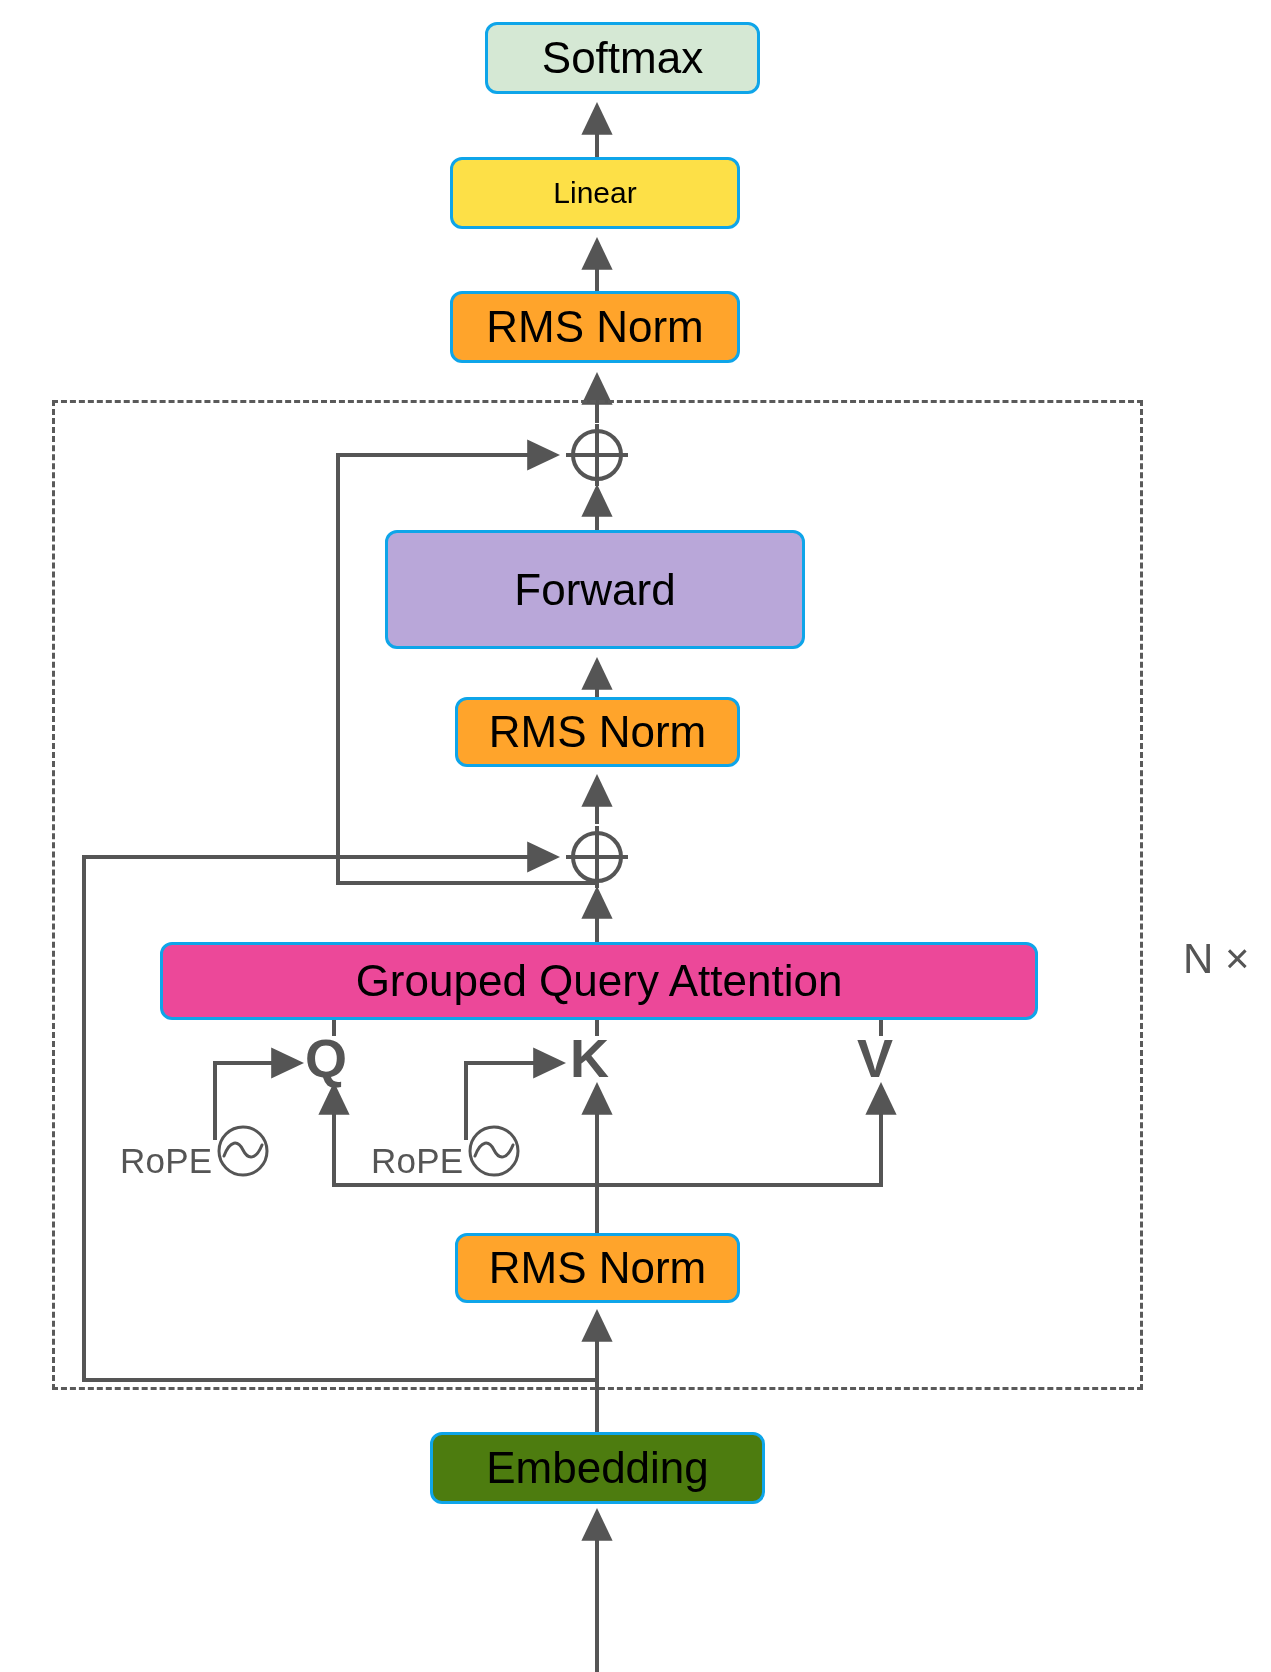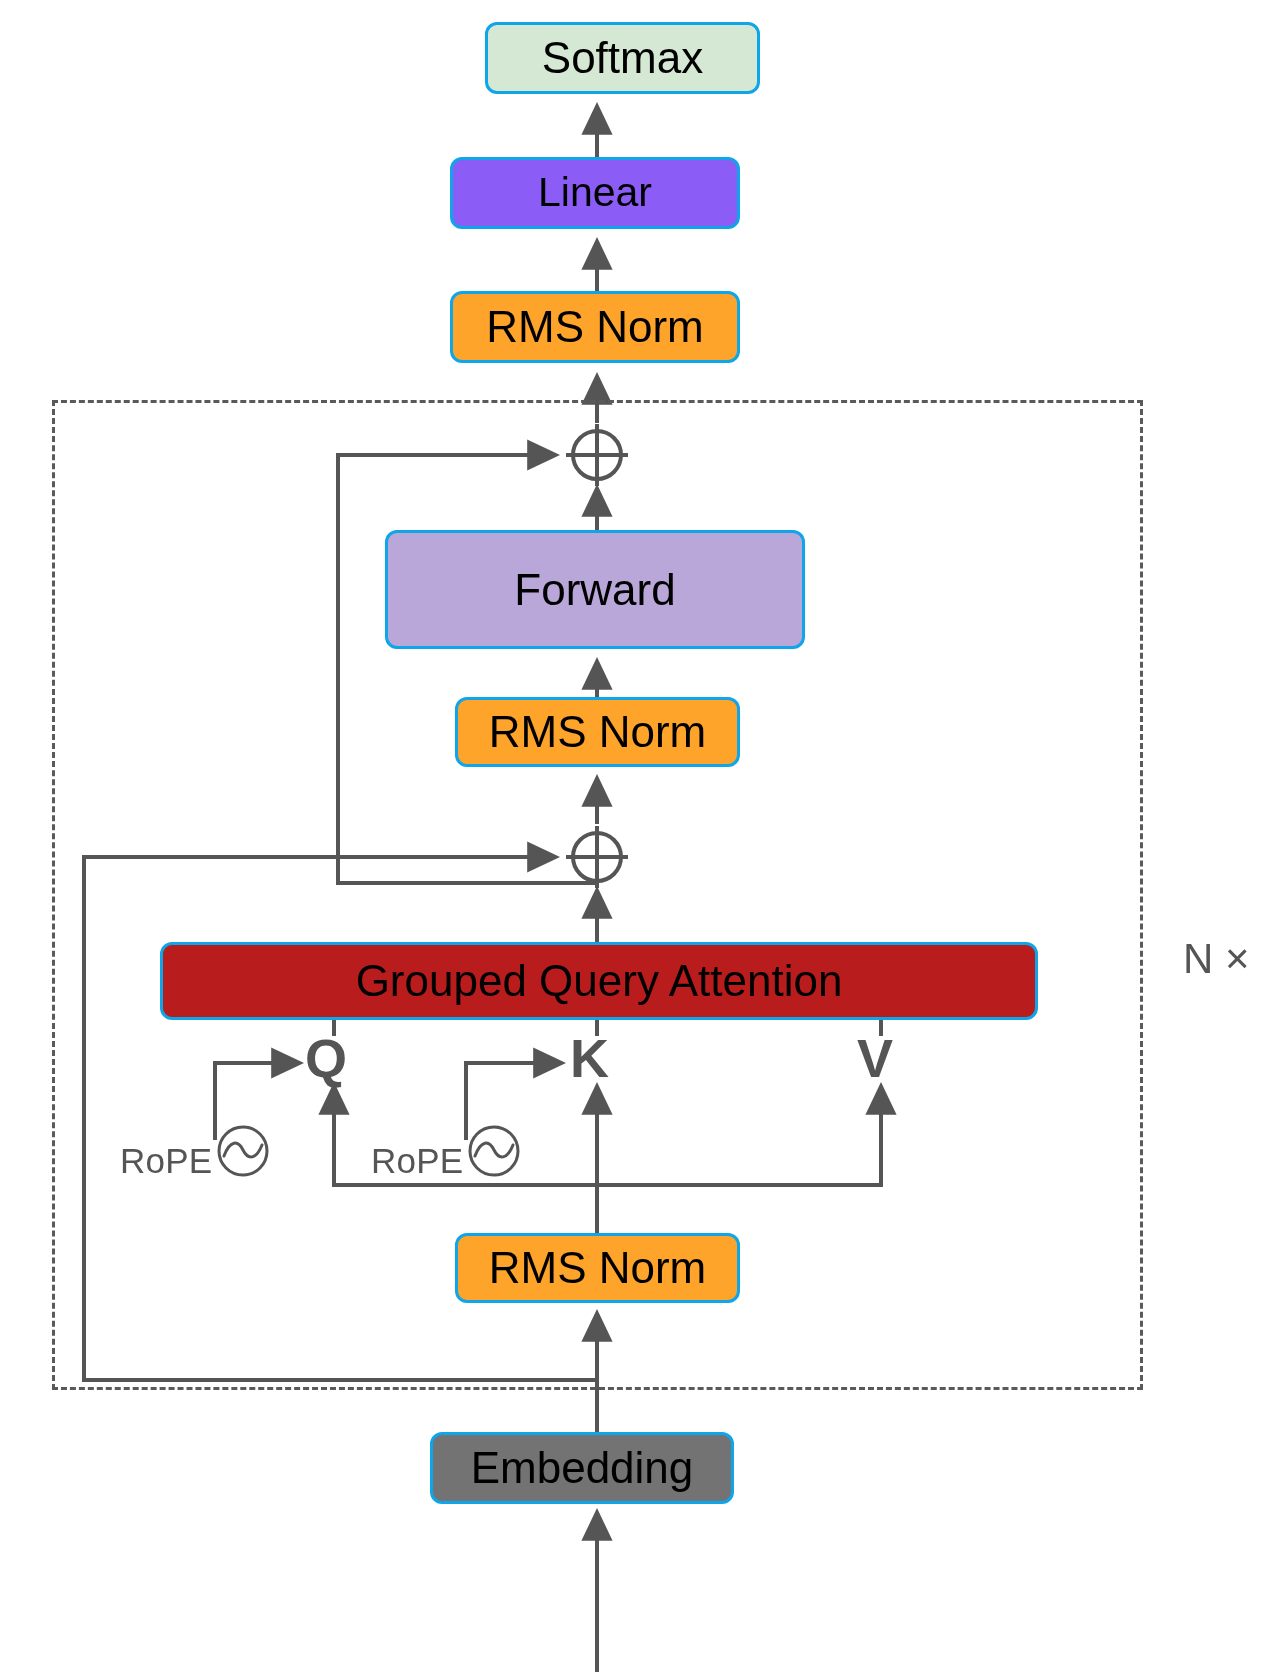--- a/index.html
+++ b/index.html
@@ -134,51 +134,51 @@
   </svg>
 
   <div class="dashed-frame" style="left:52px; top:400px; width:1091px; height:990px;"></div>
 
   <div class="box" style="left:485px; top:22px; width:275px; height:72px;
               background:#d5e8d4; font-size:44px;">
     <span>Softmax</span>
   </div>
 
   <div class="box" style="left:450px; top:157px; width:290px; height:72px;
-              background:#8b5cf6; font-size:41px;">
+              background:#fde047; font-size:30px;">
     <span>Linear</span>
   </div>
 
   <div class="box" style="left:450px; top:291px; width:290px; height:72px;
               background:#ffa42b; font-size:44px;">
     <span>RMS Norm</span>
   </div>
 
   <div class="box" style="left:385px; top:530px; width:420px; height:119px;
               background:#b9a7d9; font-size:44px; flex-direction:column;">
     <span>Forward</span>
   </div>
 
   <div class="box" style="left:455px; top:697px; width:285px; height:70px;
               background:#ffa42b; font-size:44px;">
     <span>RMS Norm</span>
   </div>
 
   <div class="box" style="left:160px; top:942px; width:878px; height:78px;
-              background:#b91c1c; font-size:44px;">
+              background:#ec4899; font-size:44px;">
     <span>Grouped Query Attention</span>
   </div>
 
   <div class="box" style="left:455px; top:1233px; width:285px; height:70px;
               background:#ffa42b; font-size:44px;">
     <span>RMS Norm</span>
   </div>
 
-  <div class="box" style="left:430px; top:1432px; width:304px; height:72px;
-              background:#737373; font-size:44px;">
+  <div class="box" style="left:430px; top:1432px; width:335px; height:72px;
+              background:#4d7c0f; font-size:44px;">
     <span>Embedding</span>
   </div>
 
   <div class="glyph" style="left:305px; top:1031px; font-size:54px;">Q</div>
   <div class="glyph" style="left:570px; top:1031px; font-size:54px;">K</div>
   <div class="glyph" style="left:857px; top:1031px; font-size:54px;">V</div>
 
   <div class="rope-group" style="left:120px; top:1124px;">
     <span class="rope-text">RoPE</span>
     <svg class="rope-icon" width="54" height="54" viewBox="0 0 54 54" xmlns="http://www.w3.org/2000/svg">

